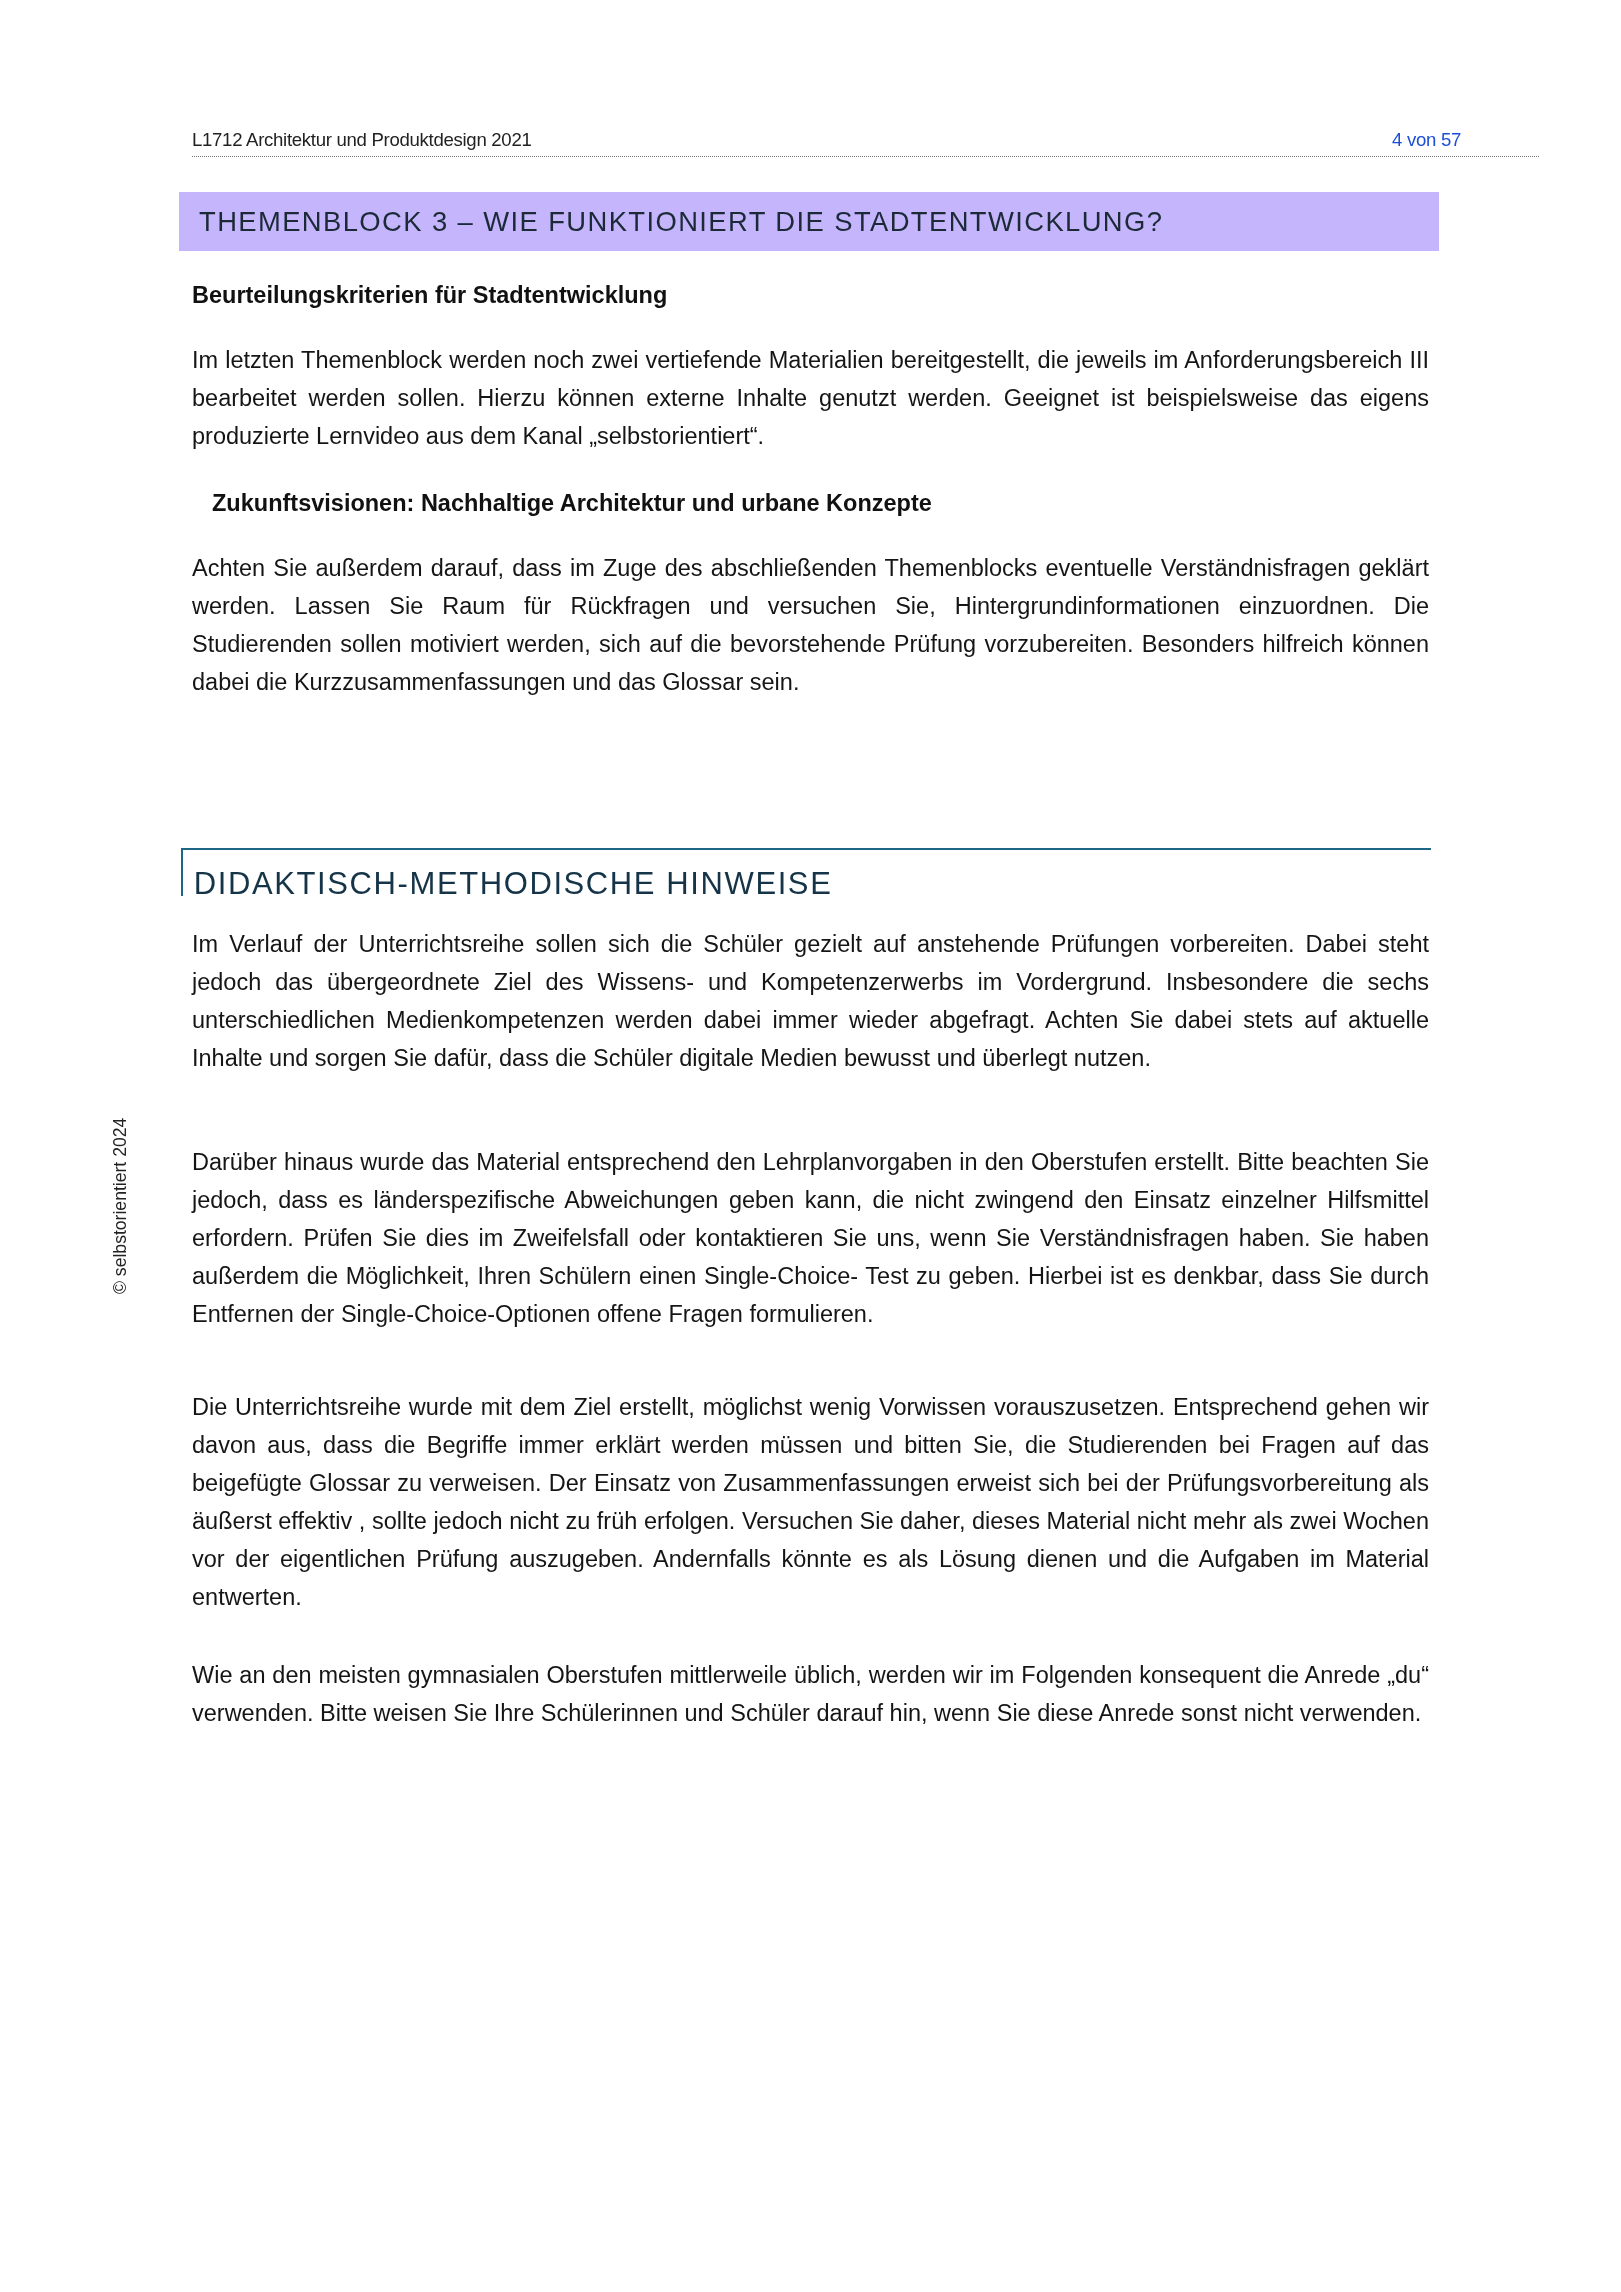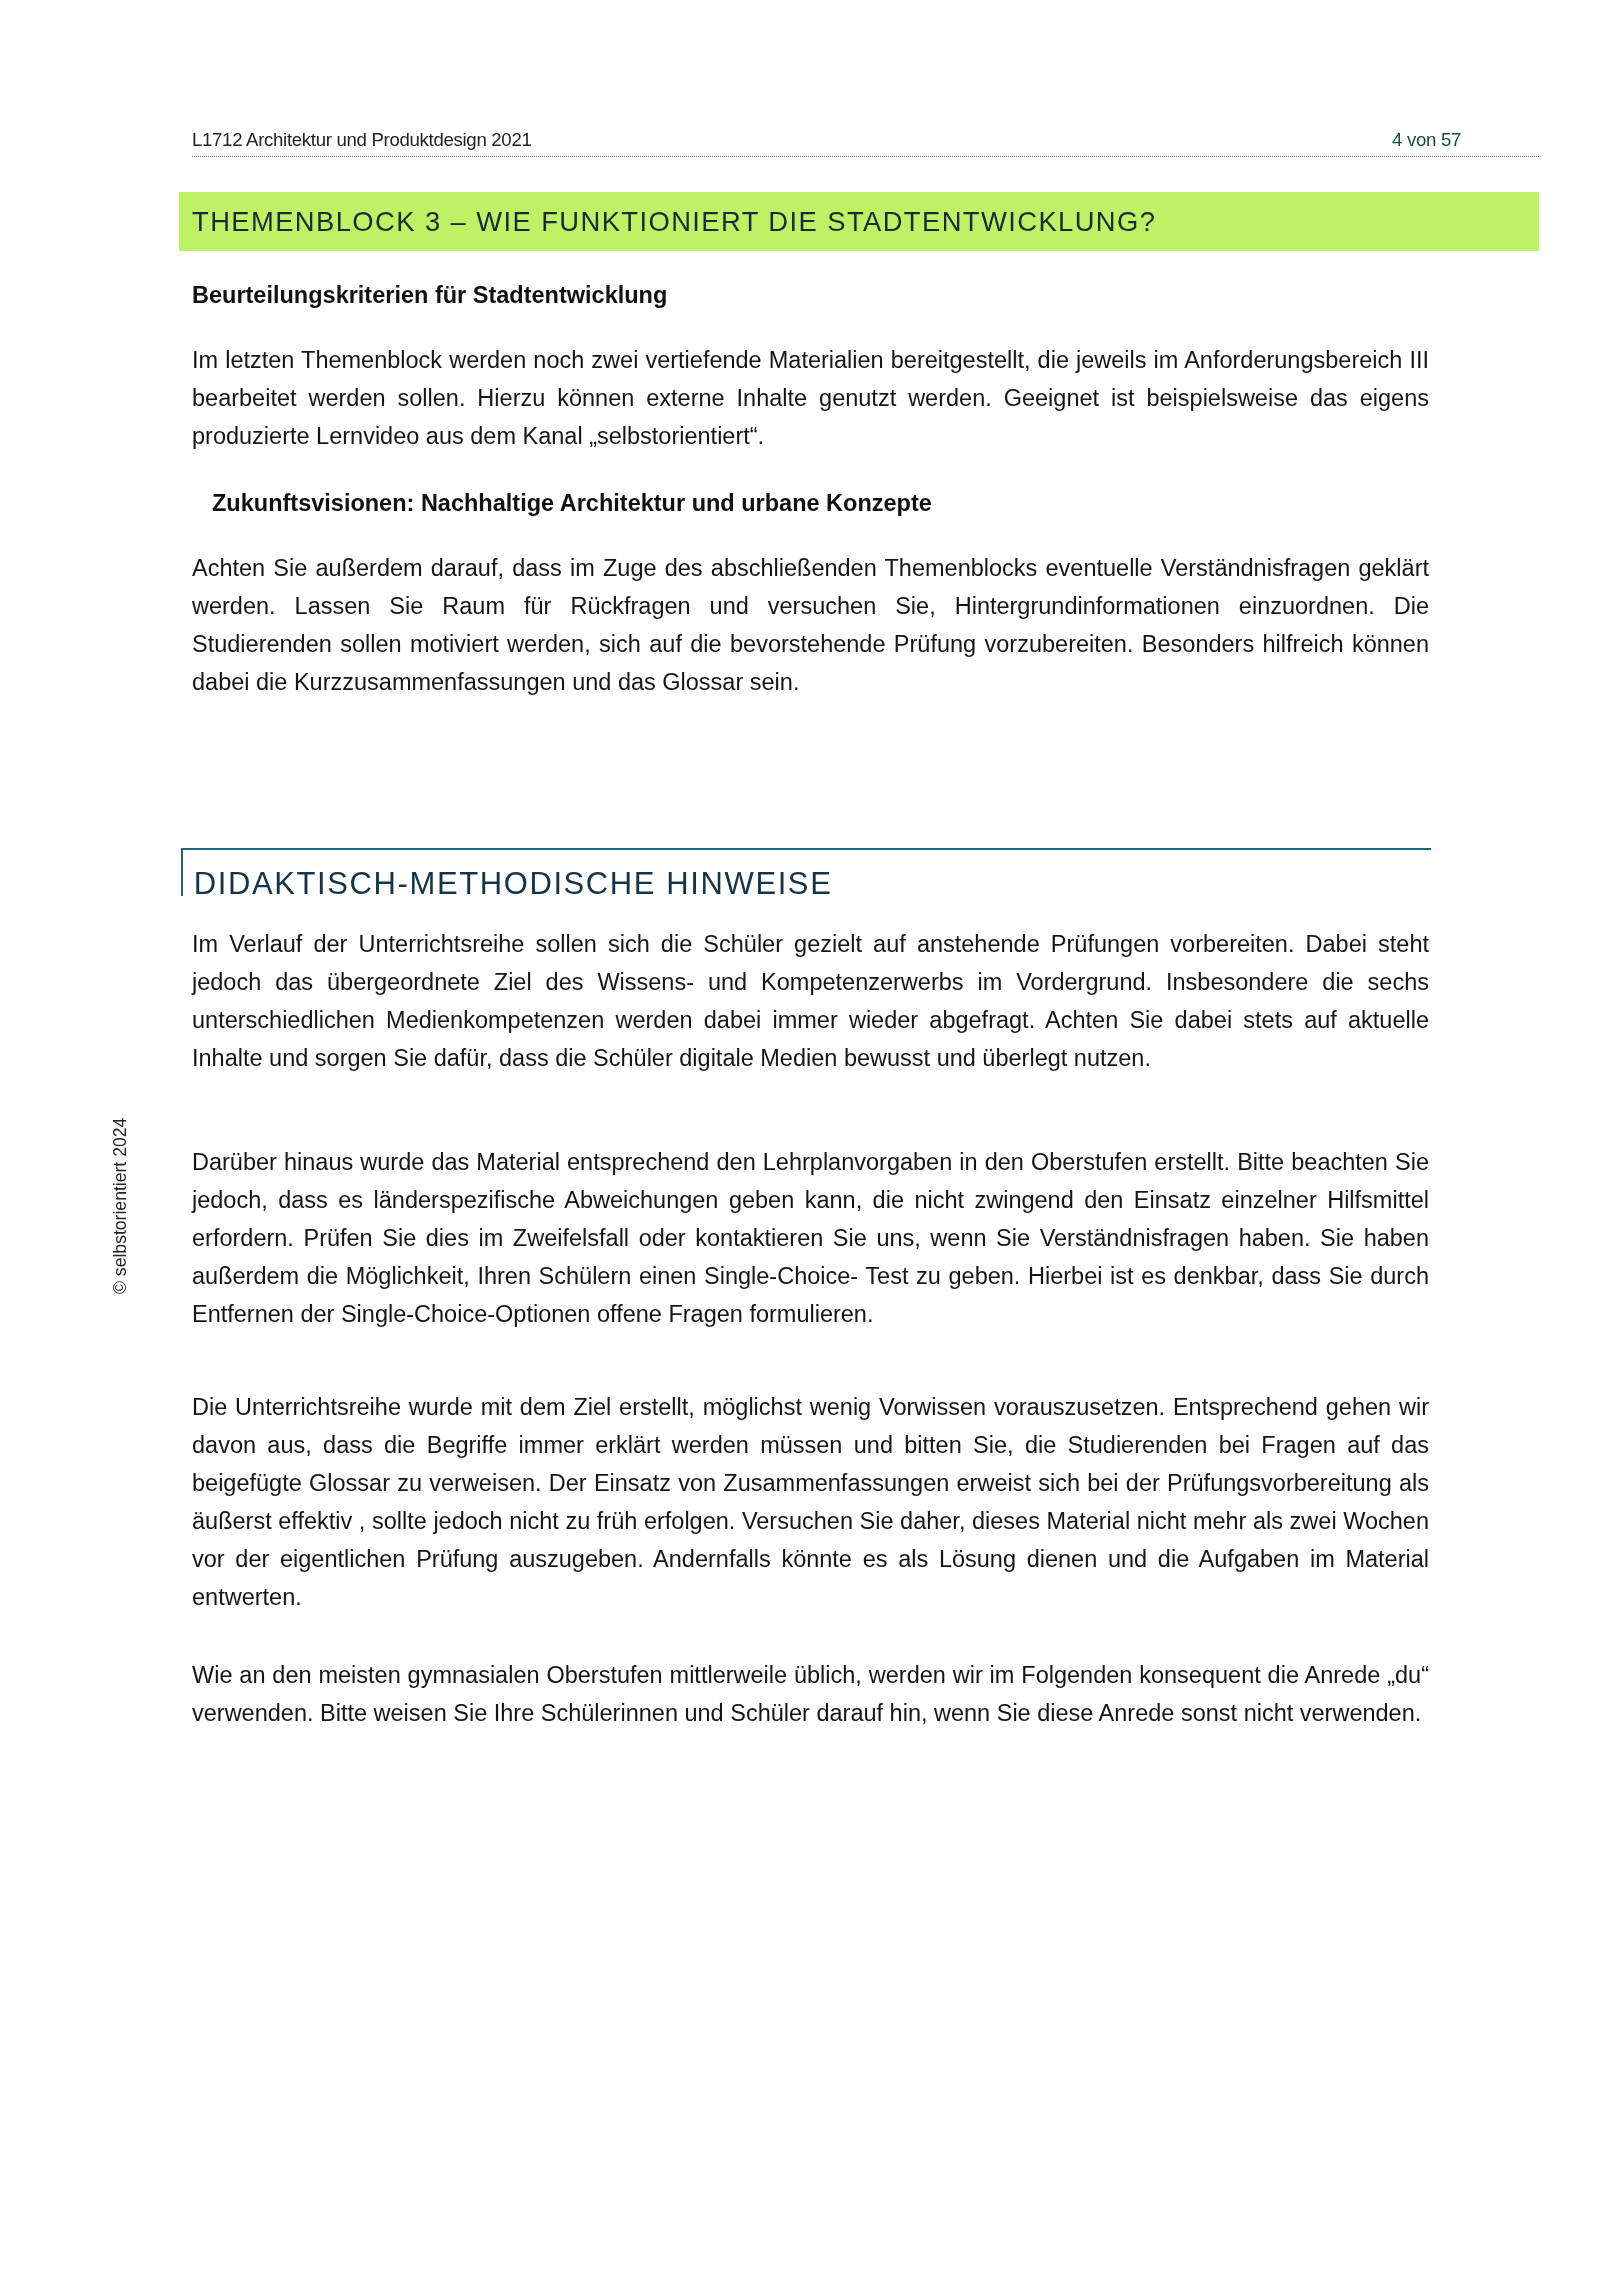--- a/index.html
+++ b/index.html
@@ -1,23 +1,23 @@
 <!DOCTYPE html>
 <html><head>
   <meta charset="utf-8">
   <style>
     html, body { margin: 0; padding: 0; background: #ffffff; }
     body { width: 1621px; height: 2293px; position: relative; overflow: hidden;
            font-family: "Liberation Sans", sans-serif; color: #111; }
     .page-header { position: absolute; left: 192px; top: 127px; width: 1347px; height: 29px;
                    border-bottom: 1px dotted #777; font-family: "Liberation Sans Narrow", "Liberation Sans", sans-serif; }
     .header-title { position: absolute; left: 0; top: 2px; font-size: 18.6px; color: #222; letter-spacing: -0.3px; }
-    .header-page { position: absolute; right: 78px; top: 2px; font-size: 18.6px; color: #14532d; letter-spacing: -0.3px; }
-    .theme-banner { position: absolute; left: 179px; top: 192px; width: 1360px; height: 59px;
-                    background: #bef264; box-sizing: border-box; padding-left: 13px; }
+    .header-page { position: absolute; right: 78px; top: 2px; font-size: 18.6px; color: #1d4ed8; letter-spacing: -0.3px; }
+    .theme-banner { position: absolute; left: 179px; top: 192px; width: 1260px; height: 59px;
+                    background: #c4b5fd; box-sizing: border-box; padding-left: 20px; }
     .theme-banner-title { font-size: 27.4px; line-height: 59px; color: #1c2a38; letter-spacing: 1.4px; }
     .content { position: absolute; left: 192px; width: 1237px; }
     .subhead { font-weight: bold; font-size: 23.5px; line-height: 38px; color: #111; margin: 0; }
     .para { font-size: 23.5px; line-height: 38px; text-align: justify; margin: 0; color: #151515; }
     .section-heading { position: absolute; left: 181px; top: 848px; width: 1250px; height: 48px;
                        border-top: 2.9px solid #1f6585; border-left: 2px solid #1f6585; box-sizing: border-box; }
     .section-heading-title { position: absolute; left: 10.8px; top: 16px; font-size: 31px; color: #153448; letter-spacing: 1.6px; }
     .copyright { position: absolute; left: 110px; top: 1294px; transform-origin: left top; transform: rotate(-90deg);
                  font-size: 17.6px; color: #222; white-space: nowrap; }
   </style>

